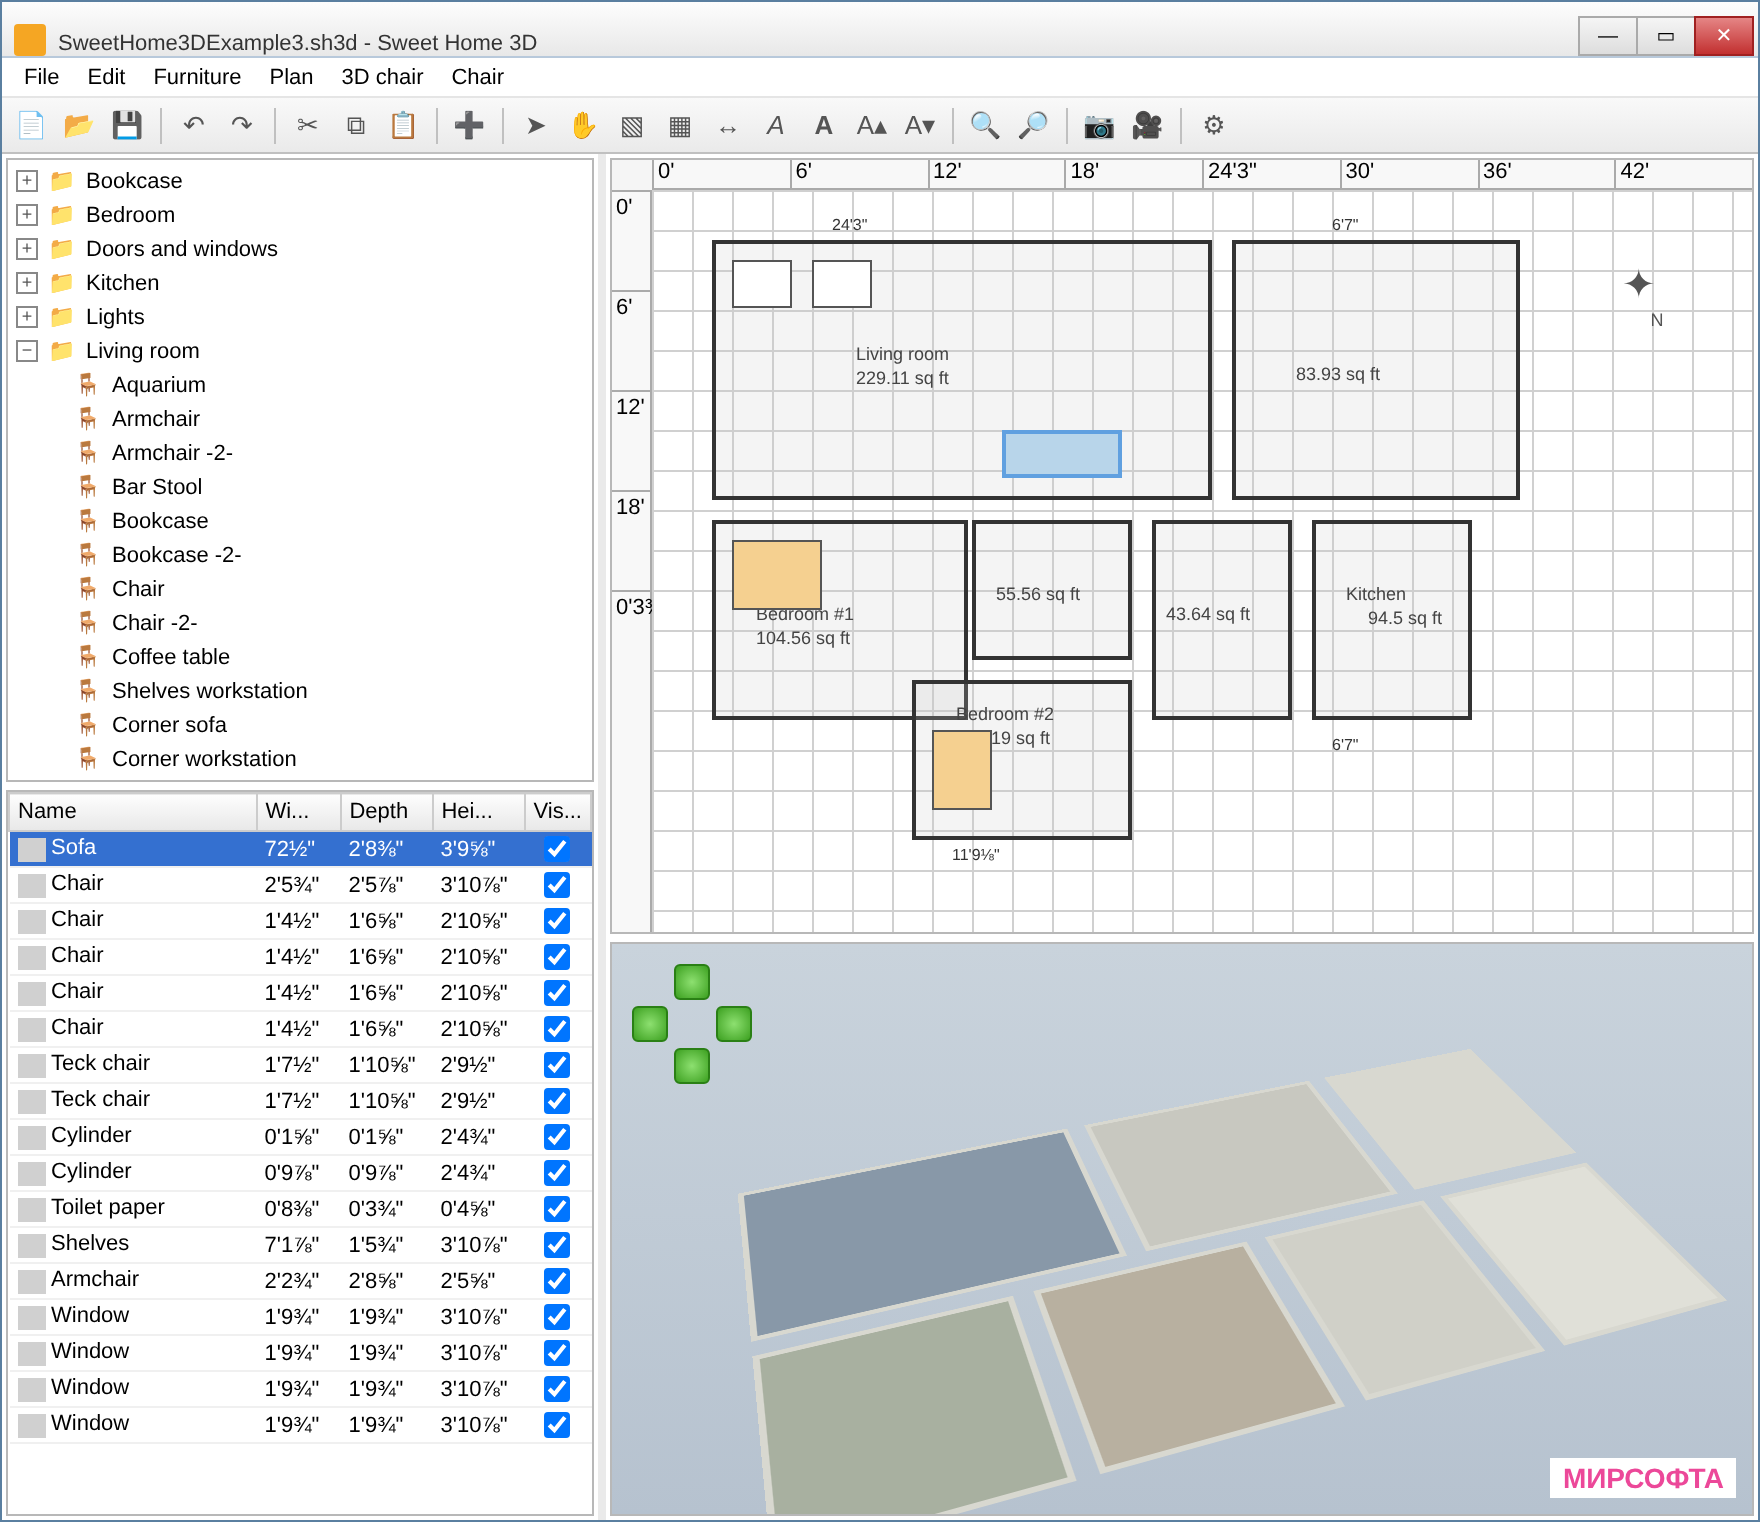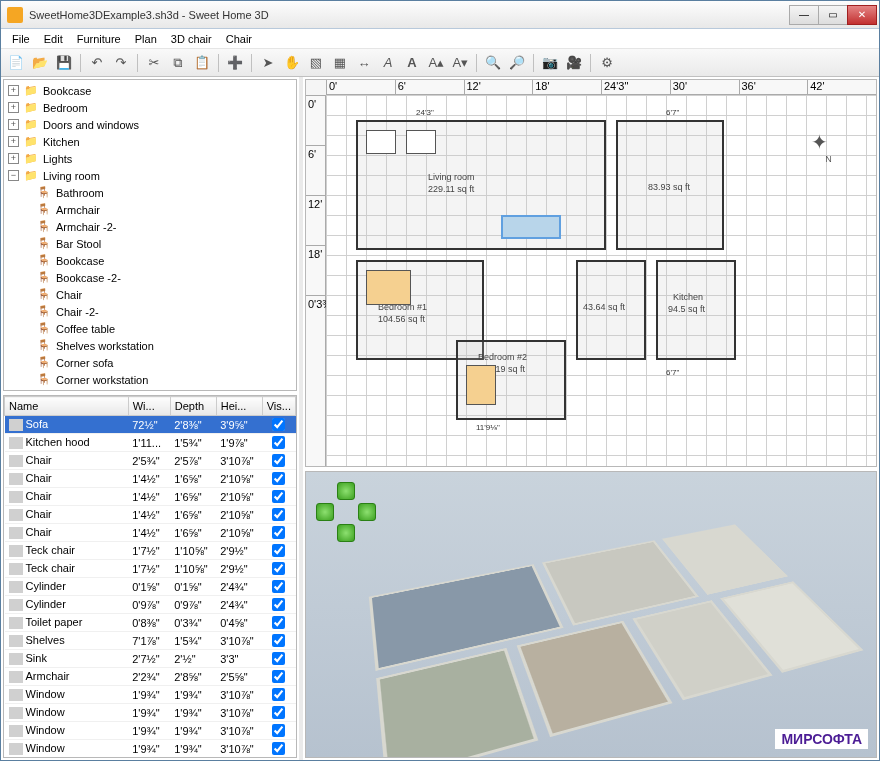--- a/index.html
+++ b/index.html
@@ -1,18 +1,18 @@
 <!DOCTYPE html>
 <html><head>
 <meta charset="utf-8">
 <style>
 * { box-sizing: border-box; margin: 0; padding: 0; font-family: Tahoma, Arial, sans-serif; font-size: 11px; }
 body { background: #fff; width: 880px; height: 761px; overflow: hidden; }
 .window { width: 880px; height: 761px; display: flex; flex-direction: column; border: 1px solid #5a7fa0; }
-.titlebar { height: 28px; background: linear-gradient(#fdfdfd,#e8e8e8); display: flex; align-items: center; border-bottom: 1px solid #b8c9db; }
+.titlebar { height: 28px; background: linear-gradient(#fdfdfd,#e8e8e8); display: flex; align-items: flex-end; border-bottom: 1px solid #b8c9db; }
 .titlebar .appicon { width: 16px; height: 16px; margin: 0 6px; background: #f5a623; border-radius: 2px; }
 .titlebar .title { flex: 1; color: #333; }
 .winbtns { display: flex; height: 20px; margin-right: 2px; }
 .winbtns div { width: 30px; height: 20px; display: flex; align-items: center; justify-content: center; border: 1px solid #aaa; margin-left: -1px; font-size: 10px; cursor: pointer; background: linear-gradient(#f5f5f5,#ddd); }
 .winbtns .close { background: linear-gradient(#e58585,#c23030); color: #fff; border-color: #a02020; }
 .menubar { height: 20px; display: flex; align-items: center; padding: 0 4px; background: #fff; border-bottom: 1px solid #e5e5e5; }
 .menubar div { padding: 2px 7px; cursor: pointer; }
 .toolbar { height: 28px; display: flex; align-items: center; background: linear-gradient(#f9f9f9,#eaeaea); border-bottom: 1px solid #c0c0c0; padding: 0 4px; gap: 2px; }
 .tbtn { width: 22px; height: 22px; display: flex; align-items: center; justify-content: center; border: 1px solid transparent; border-radius: 2px; cursor: pointer; font-size: 13px; color: #555; }
 .tsep { width: 1px; height: 18px; background: #c0c0c0; margin: 0 3px; }
@@ -46,21 +46,21 @@
 .roomlabel { font-size: 9px; color: #444; position: absolute; pointer-events: none; }
 .furniture-icon { position: absolute; width: 30px; height: 24px; border: 1px solid #555; background: #fff; font-size: 8px; display: flex; align-items: center; justify-content: center; }
 .compass { position: absolute; right: 30px; top: 50px; width: 35px; height: 35px; color: #555; font-size: 20px; }
 .dim { position: absolute; font-size: 8px; color: #333; }
 .sel-furn { border: 2px solid #60a0e0; background: #b8d5ea; }
 .view3d { flex: 1; border: 1px solid #b8b8b8; margin: 2px; position: relative; background: linear-gradient(#c9d3dc,#b6c2cf); overflow: hidden; }
 .navctrl { position: absolute; left: 10px; top: 10px; width: 60px; height: 60px; }
 .navctrl .arr { position: absolute; width: 18px; height: 18px; background: radial-gradient(#8de070,#3ca020); border-radius: 3px; border: 1px solid #2a8015; cursor: pointer; }
 .house3d { position: absolute; left: 80px; top: 20px; width: 450px; height: 270px; transform: perspective(600px) rotateX(50deg) rotateZ(-20deg); }
 .room3d { position: absolute; border: 3px solid #d8d8d0; background: #b0a896; }
-.watermark { position: absolute; right: 8px; bottom: 8px; font-size: 14px; font-weight: bold; color: #4c1d95; background: #fff; padding: 2px 6px; }
+.watermark { position: absolute; right: 8px; bottom: 8px; font-size: 14px; font-weight: bold; color: #ec4899; background: #fff; padding: 2px 6px; }
 ::-webkit-scrollbar { width: 16px; }
 ::-webkit-scrollbar-track { background: #f0f0f0; }
 ::-webkit-scrollbar-thumb { background: #c8c8c8; border: 1px solid #a0a0a0; }
 </style>
 </head>
 <body>
 
 <div class="window">
   <div class="titlebar">
     <div class="appicon"></div>
@@ -142,21 +142,21 @@
             <span class="ficon folder">📁</span>
             <span>Lights</span>
           </div>
           <div class="tree-item">
             <span class="exp">−</span>
             <span class="ficon folder">📁</span>
             <span>Living room</span>
           </div>
           <div class="tree-item child">
             <span class="ficon">🪑</span>
-            <span>Bathroom</span>
+            <span>Aquarium</span>
           </div>
           <div class="tree-item child">
             <span class="ficon">🪑</span>
             <span>Armchair</span>
           </div>
           <div class="tree-item child">
             <span class="ficon">🪑</span>
             <span>Armchair -2-</span>
           </div>
           <div class="tree-item child">
@@ -215,29 +215,20 @@
               <tr class="sel">
                 <td><span class="ic"></span>Sofa</td>
                 <td>72½"</td>
                 <td>2'8⅜"</td>
                 <td>3'9⅝"</td>
                 <td>
                   <input type="checkbox" checked="" style="">
                 </td>
               </tr>
               <tr>
-                <td><span class="ic"></span>Kitchen hood</td>
-                <td>1'11...</td>
-                <td>1'5¾"</td>
-                <td>1'9⅞"</td>
-                <td>
-                  <input type="checkbox" checked="" style="">
-                </td>
-              </tr>
-              <tr>
                 <td><span class="ic"></span>Chair</td>
                 <td>2'5¾"</td>
                 <td>2'5⅞"</td>
                 <td>3'10⅞"</td>
                 <td>
                   <input type="checkbox" checked="" style="">
                 </td>
               </tr>
               <tr>
                 <td><span class="ic"></span>Chair</td>
@@ -318,29 +309,20 @@
                 <td>0'4⅝"</td>
                 <td>
                   <input type="checkbox" checked="" style="">
                 </td>
               </tr>
               <tr>
                 <td><span class="ic"></span>Shelves</td>
                 <td>7'1⅞"</td>
                 <td>1'5¾"</td>
                 <td>3'10⅞"</td>
-                <td>
-                  <input type="checkbox" checked="" style="">
-                </td>
-              </tr>
-              <tr>
-                <td><span class="ic"></span>Sink</td>
-                <td>2'7½"</td>
-                <td>2'½"</td>
-                <td>3'3"</td>
                 <td>
                   <input type="checkbox" checked="" style="">
                 </td>
               </tr>
               <tr>
                 <td><span class="ic"></span>Armchair</td>
                 <td>2'2¾"</td>
                 <td>2'8⅝"</td>
                 <td>2'5⅝"</td>
                 <td>
@@ -407,33 +389,36 @@
             <span>18'</span>
             <span>0'3⅜"</span>
           </div>
         <div class="grid"></div>
         <div class="compass">✦<div style="font-size:9px;text-align:center">N</div></div>
         <div class="floorplan">
           <div class="room" style="left:0;top:0;width:250px;height:130px">
             <span class="roomlabel" style="left:70px;top:50px">Living room</span>
             <span class="roomlabel" style="left:70px;top:62px">229.11 sq ft</span>
           </div>
-          <div class="room" style="left:260px;top:0;width:108px;height:130px">
+          <div class="room" style="left:260px;top:0;width:144px;height:130px">
             <span class="roomlabel" style="left:30px;top:60px">83.93 sq ft</span>
           </div>
           <div class="room" style="left:0;top:140px;width:128px;height:100px">
             <span class="roomlabel" style="left:20px;top:40px">Bedroom #1</span>
             <span class="roomlabel" style="left:20px;top:52px">104.56 sq ft</span>
           </div>
+          <div class="room" style="left:130px;top:140px;width:80px;height:70px">
+            <span class="roomlabel" style="left:10px;top:30px">55.56 sq ft</span>
+          </div>
           <div class="room" style="left:220px;top:140px;width:70px;height:100px">
             <span class="roomlabel" style="left:5px;top:40px">43.64 sq ft</span>
           </div>
           <div class="room" style="left:300px;top:140px;width:80px;height:100px">
             <span class="roomlabel" style="left:15px;top:30px">Kitchen</span>
-            <span class="roomlabel" style="left:10px;top:42px">94.5 sq ft</span>
+            <span class="roomlabel" style="left:26px;top:42px">94.5 sq ft</span>
           </div>
           <div class="room" style="left:100px;top:220px;width:110px;height:80px">
             <span class="roomlabel" style="left:20px;top:10px">Bedroom #2</span>
             <span class="roomlabel" style="left:25px;top:22px">97.19 sq ft</span>
           </div>
           <div class="furniture-icon sel-furn" style="left:145px;top:95px;width:60px;height:24px"></div>
           <div class="furniture-icon" style="left:10px;top:10px"></div>
           <div class="furniture-icon" style="left:50px;top:10px"></div>
           <div class="furniture-icon" style="left:10px;top:150px;width:45px;height:35px;background:#f5d090"></div>
           <div class="furniture-icon" style="left:110px;top:245px;width:30px;height:40px;background:#f5d090"></div>

